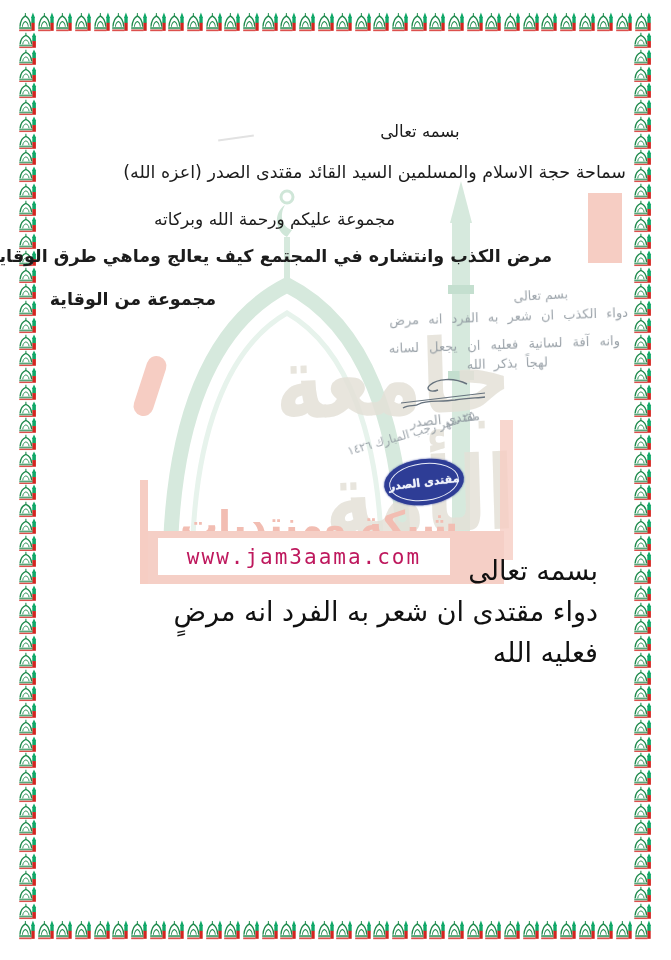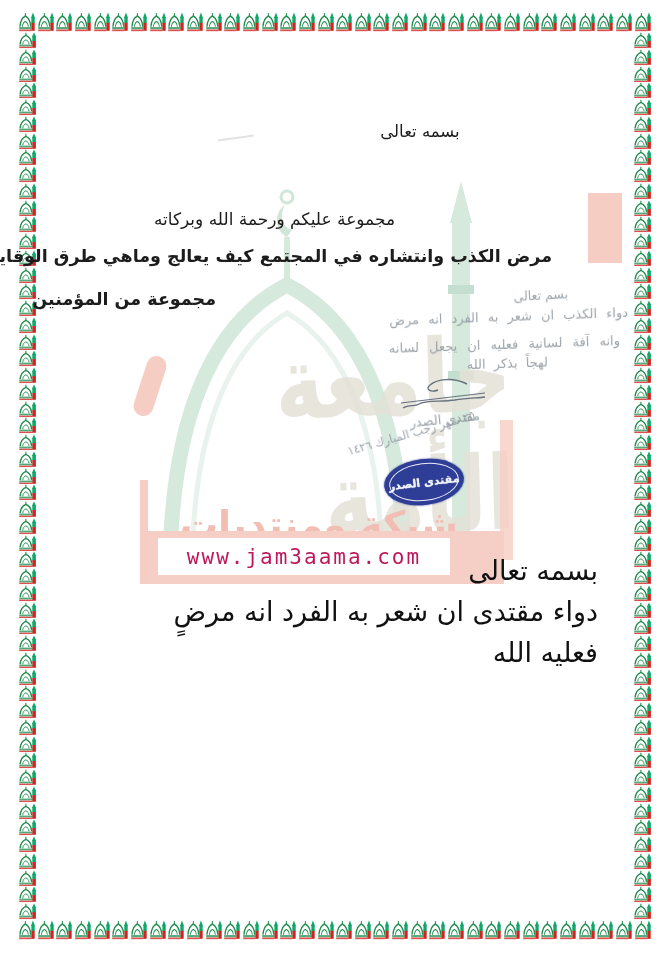--- a/index.html
+++ b/index.html
@@ -1840,23 +1840,24 @@
   <div class="salmon-shape z1" style="left:140px;top:480px;width:8px;height:104px;"></div>
 
   <div id="wm-tagline" class="wm z1">شبكة ومنتديات</div>
   <div id="wm-band" class="wm z1"></div>
   <div id="wm-urlbox" class="wm z1">
     <span id="wm-url">www.jam3aama.com</span>
   </div>
 
   <div id="basmala-top" class="typed z4">بسمه تعالى</div>
   <div id="pencil-smudge"></div>
+  <div id="addressee" class="typed z4">سماحة حجة الاسلام والمسلمين السيد القائد مقتدى الصدر (اعزه الله)</div>
   <div id="greeting" class="typed z4">مجموعة عليكم ورحمة الله وبركاته</div>
   <div id="question" class="typed z4">مرض الكذب وانتشاره في المجتمع كيف يعالج وماهي طرق الوقاية منه...</div>
-  <div id="sender" class="typed z4">مجموعة من المؤمنين</div>
+  <div id="sender" class="typed z4">مجموعة من الوقاية</div>
 
   <div id="hw-basmala" class="hand z3">بسم تعالى</div>
   <div id="hw-line1" class="hand z3">دواء الكذب ان شعر به الفرد انه مرض</div>
   <div id="hw-line2" class="hand z3">وانه آفة لسانية فعليه ان يجعل لسانه</div>
   <div id="hw-line3" class="hand z3">لهجاً بذكر الله</div>
 
   <svg id="sig-squiggle" class="z3" width="100" height="42" viewBox="0 0 100 42">
     <path d="M72,8 C58,1 42,3 35,9 C30,13 35,17 43,14" fill="none" stroke="#66727d" stroke-width="1.4"></path>
     <path d="M6,27 L90,17" stroke="#66727d" stroke-width="1.2" fill="none"></path>
     <path d="M8,32 C14,28 20,31 24,28 C30,24 45,26 60,24 C72,22 82,22 90,21" fill="none" stroke="#66727d" stroke-width="1.3"></path>

